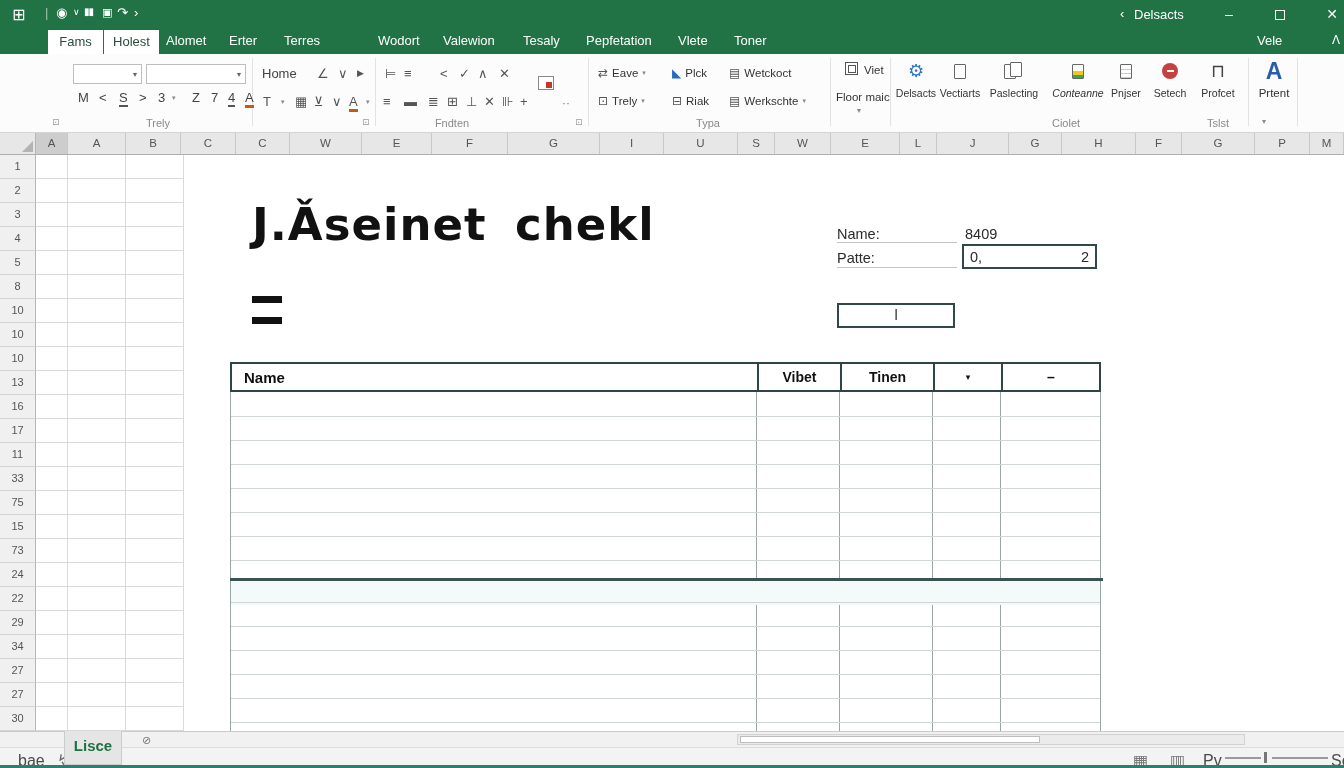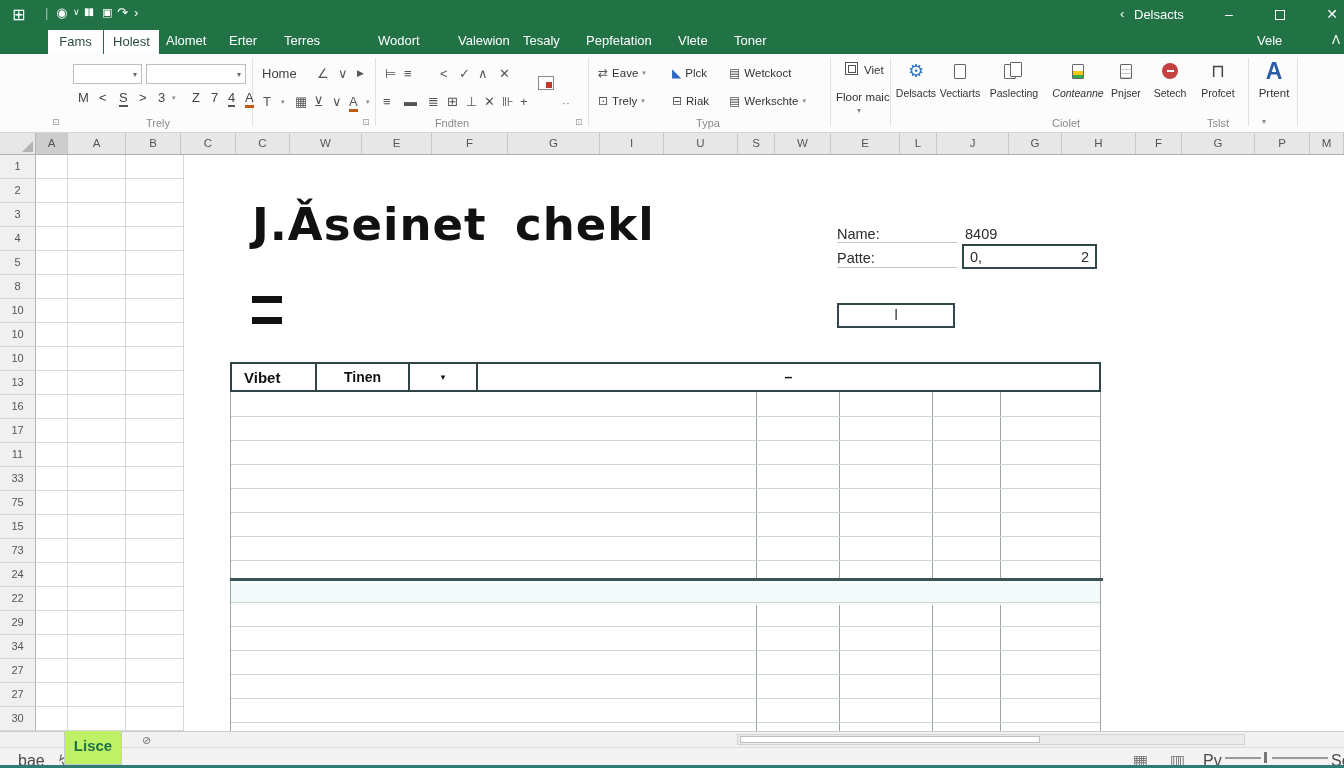--- a/index.html
+++ b/index.html
@@ -67,21 +67,21 @@
   .thead .hc { height:100%; border-left:2px solid #2f4445; display:flex; align-items:center; justify-content:center; font-weight:bold; font-size:14px; color:#111; }
   .thead .hc:first-child { border-left:none; justify-content:flex-start; padding-left:12px; font-size:15px; }
   .tbody { position:absolute; left:230px; top:237px; width:871px; height:339px; border-left:1px solid #9aa5a5; border-right:1px solid #9aa5a5; }
   .vline { position:absolute; top:0; width:1px; height:339px; background:#9aa5a5; }
   .hline { position:absolute; left:0; width:100%; height:1px; background:#d0d6d6; }
   .hthick { position:absolute; left:-1px; width:873px; height:3px; background:#3c5354; }
   .tint { position:absolute; left:0; width:100%; height:24px; background:#f4fafa; }
 
   
   .sheetbar { position:absolute; left:0; top:731px; width:1344px; height:16px; background:#f1f1f1; border-top:1px solid #cbcbcb; }
-  .lisce-tab { position:absolute; left:64px; top:731px; width:58px; height:34px; background:#bef264; border:1px solid #cbcbcb; border-top:none; z-index:5; text-align:center; font-weight:bold; font-size:15px; color:#1e7145; line-height:30px; }
+  .lisce-tab { position:absolute; left:64px; top:731px; width:58px; height:34px; background:#e5e5e5; border:1px solid #cbcbcb; border-top:none; z-index:5; text-align:center; font-weight:bold; font-size:15px; color:#1e7145; line-height:30px; }
   .scroll-track { position:absolute; left:737px; top:2px; width:508px; height:11px; background:#ebebeb; border:1px solid #d2d2d2; }
   .scroll-thumb { position:absolute; left:2px; top:1px; width:300px; height:7px; background:#fff; border:1px solid #bdbdbd; }
   .statusbar { position:absolute; left:0; top:747px; width:1344px; height:21px; background:#f3f3f3; border-top:1px solid #dcdcdc; }
   .statusbar .s { position:absolute; font-size:16px; color:#4a4a4a; white-space:nowrap; }
   .greenedge { position:absolute; left:0; bottom:0; width:100%; height:3px; background:#2e7d72; }
   .sliderline { position:absolute; top:9px; height:2px; background:#9a9a9a; }
   .sliderhandle { position:absolute; top:4px; width:3px; height:11px; background:#777; }
 </style>
 </head>
 <body>
@@ -106,21 +106,21 @@
 
   <div class="menubar" id="menubar">
     <span class="mtab" style="left:1257px;">Vele</span>
     <span class="mtab" style="left:1332px; font-size:12px;">Λ</span>
   <div class="mtab tab-boxed" style="left: 48px; width: 55px;">Fams</div>
       <div class="mtab tab-boxed" style="left: 104px; width: 55px;">Holest</div>
       <div class="mtab" style="left: 166px;">Alomet</div>
       <div class="mtab" style="left: 229px;">Erter</div>
       <div class="mtab" style="left: 284px;">Terres</div>
       <div class="mtab" style="left: 378px;">Wodort</div>
-      <div class="mtab" style="left: 458px;">Valewion</div>
+      <div class="mtab" style="left: 443px;">Valewion</div>
       <div class="mtab" style="left: 523px;">Tesaly</div>
       <div class="mtab" style="left: 586px;">Pepfetation</div>
       <div class="mtab" style="left: 678px;">Vlete</div>
       <div class="mtab" style="left: 734px;">Toner</div>
     </div>
 
   <div class="ribbon" id="ribbon">
     <div class="rsep" style="left:252px;"></div>
     <div class="rsep" style="left:375px;"></div>
     <div class="rsep" style="left:588px;"></div>
@@ -342,20 +342,21 @@
     <div class="fline" style="top:112px;"></div>
     <div class="valbox" style="left:962px; top:89px; width:135px; height:25px;">
       <span class="flabel" style="left:6px; top:3px;">0,</span>
       <span class="flabel" style="right:6px; top:3px;">2</span>
     </div>
     <div class="valbox" style="left:837px; top:148px; width:118px; height:25px; text-align:center;">
       <span class="flabel" style="position:static; line-height:21px;">l</span>
     </div>
 
     <div class="thead">
+      <div class="hc" style="width:525px;">Name</div>
       <div class="hc" style="width:83px;">Vibet</div>
       <div class="hc" style="width:93px;">Tinen</div>
       <div class="hc" style="width:68px; font-size:9px;">▾</div>
       <div class="hc" style="flex:1;">–</div>
     </div>
 
     <div class="tbody" id="tbody">
       <div class="vline" style="left:525px;"></div>
       <div class="vline" style="left:608px;"></div>
       <div class="vline" style="left:701px;"></div>

